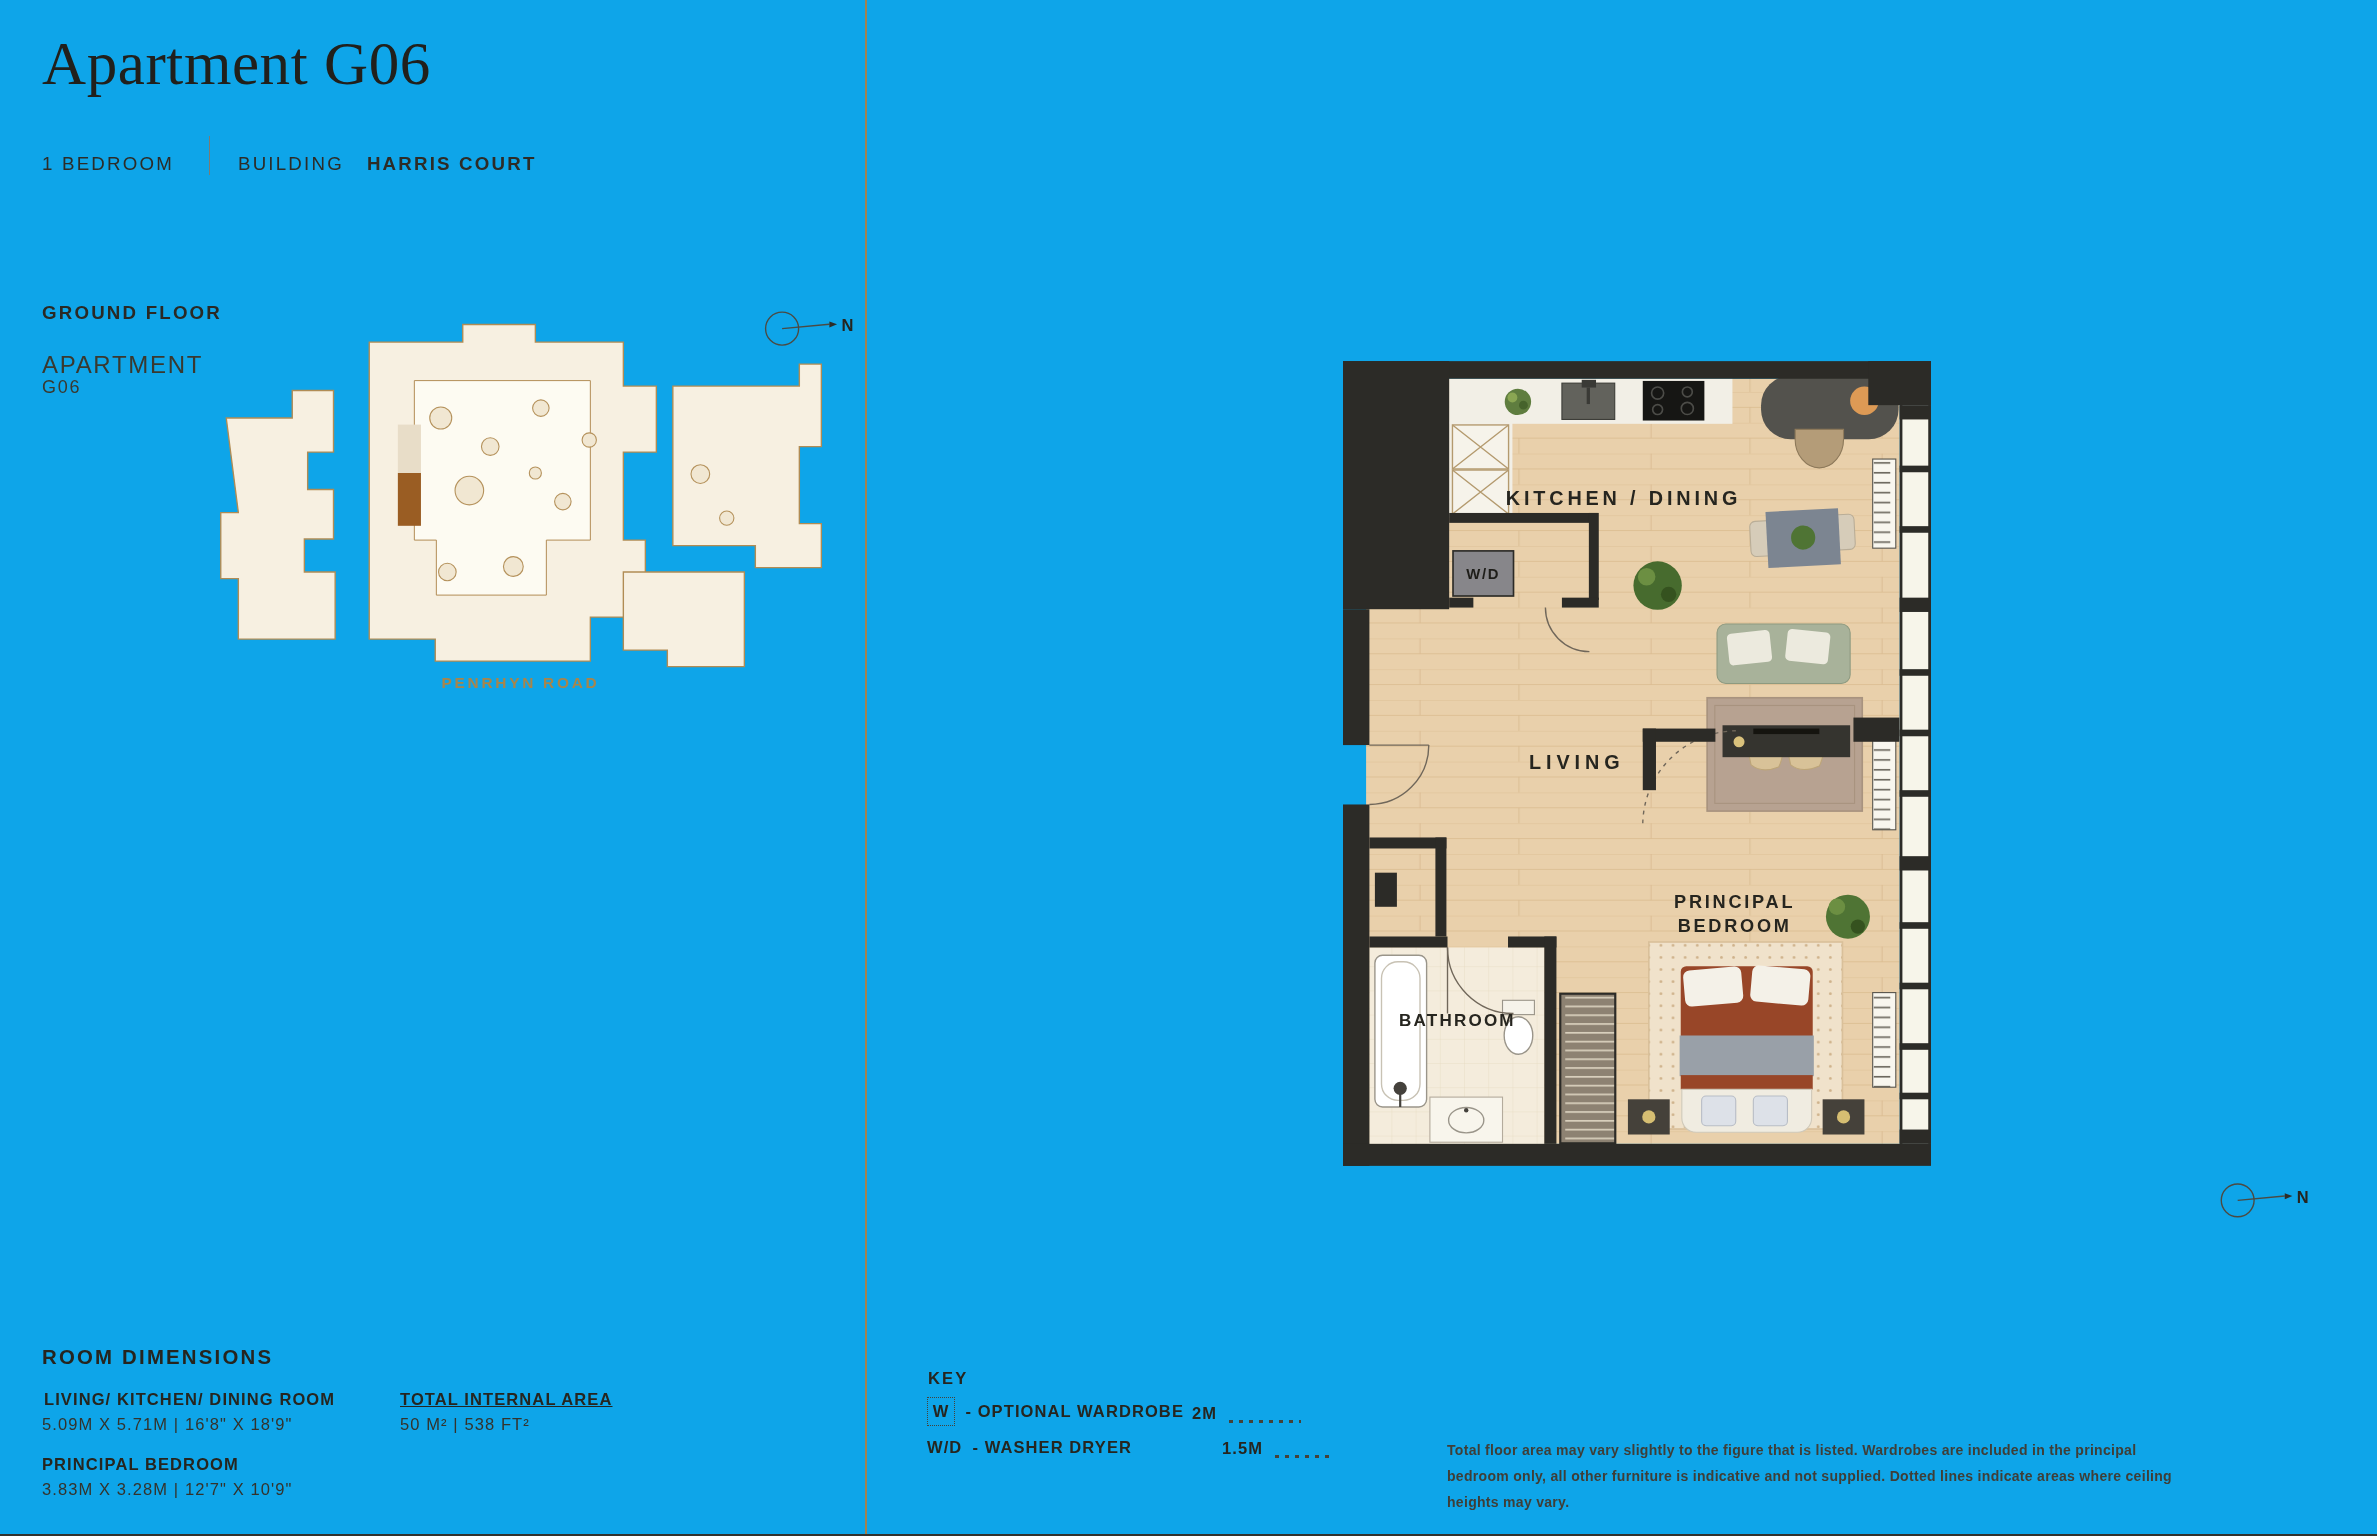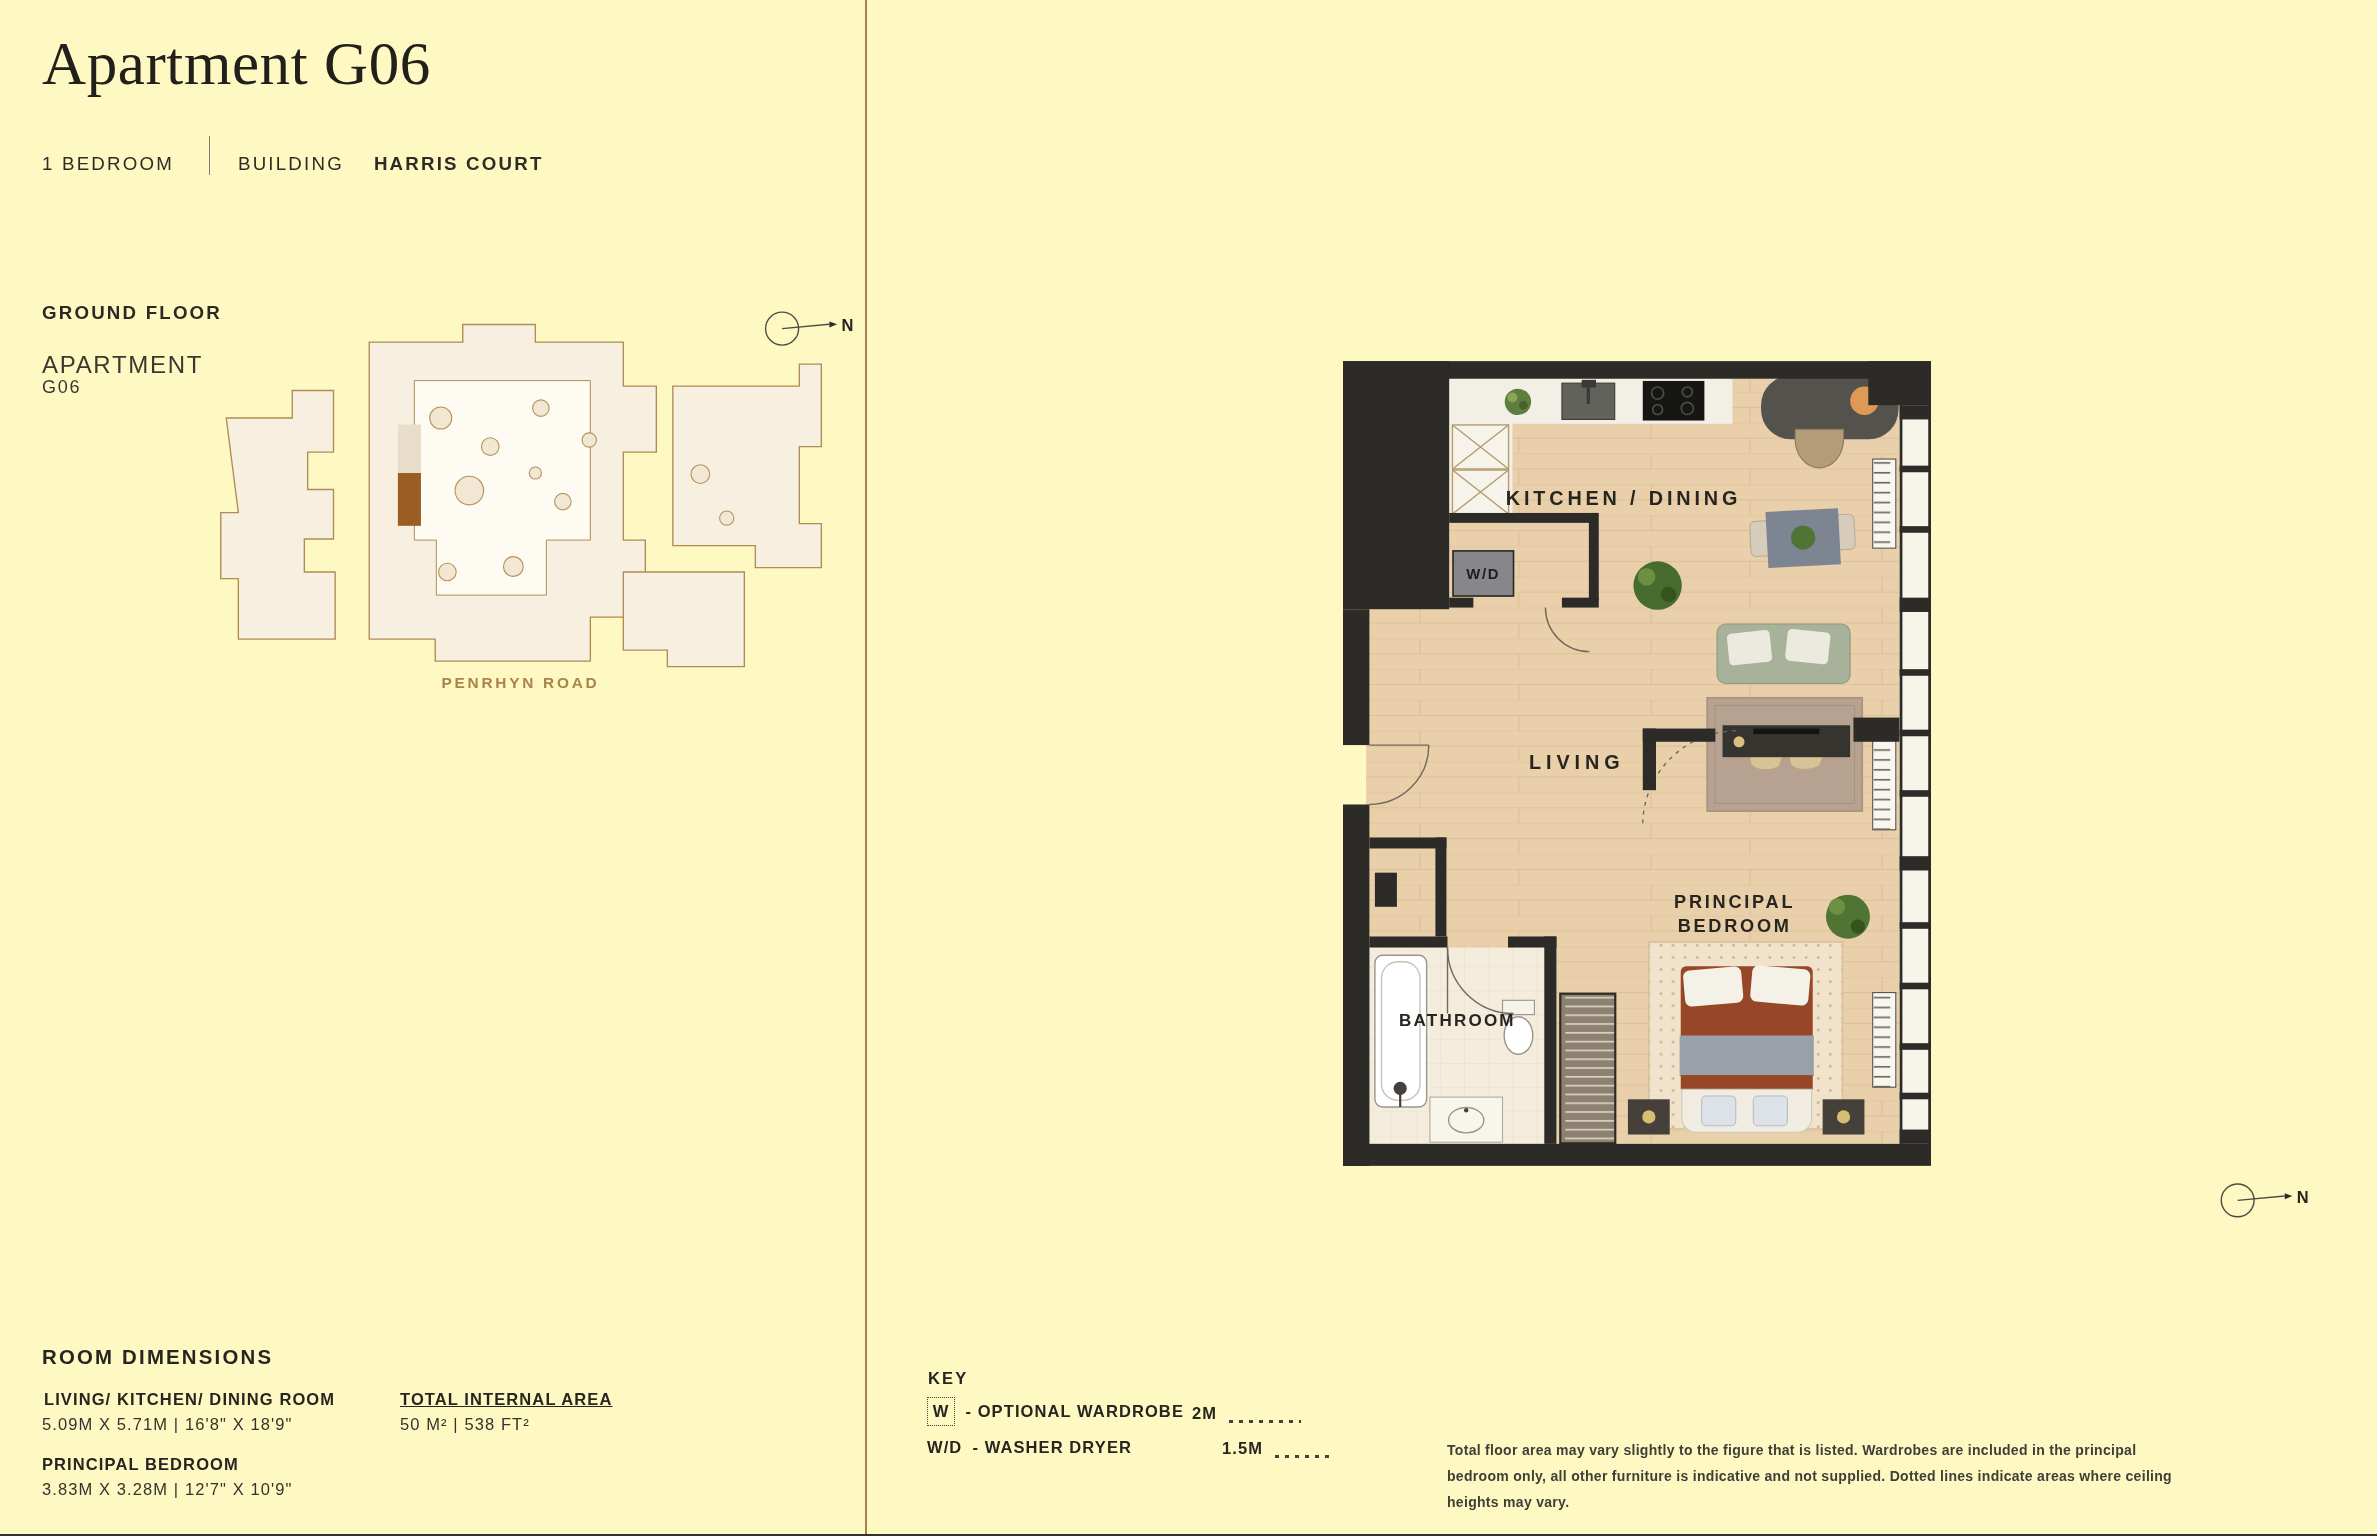--- a/index.html
+++ b/index.html
@@ -1,33 +1,33 @@
 <!DOCTYPE html>
 <html style="font-size:8.8px"><head>
 <meta charset="utf-8">
 <style>
   html,body{margin:0;padding:0;}
   #page{
     position:relative;
     width:2377px;height:1537px;
-    background:#fef9c3;
+    background:#0ea5e9;
     font-family:"Liberation Sans", sans-serif;
     color:#2d2c27;
     overflow:hidden;
     border-bottom:3.3px solid #33322d;
     box-sizing:border-box;
   }
   .abs{position:absolute;}
   #divider{left:865px;top:0;width:2.2px;height:1537px;background:#a3824e;}
   
   #title{left:42px;top:29px;font-family:"Liberation Serif", serif;font-size:61px;font-weight:500;color:#21201c;letter-spacing:0.6px;}
   #subtitle-row{left:42px;top:144px;height:39px;font-size:18.7px;letter-spacing:2.2px;color:#2d2c27;display:flex;align-items:center;}
   #subtitle-divider{left:209px;top:136px;width:1.1px;height:39px;background:#7d7b72;}
   #building-row{left:238px;top:144px;height:39px;display:flex;align-items:center;font-size:18.7px;letter-spacing:2.2px;}
-  #building-name{font-weight:700;margin-left:30px;letter-spacing:2.2px;}
+  #building-name{font-weight:700;margin-left:23px;letter-spacing:2.2px;}
   
   #ground-floor{left:42px;top:302px;font-size:18.7px;font-weight:700;letter-spacing:2.2px;color:#2a2924;}
   #apartment-line1{left:42px;top:351px;font-size:24px;font-weight:500;letter-spacing:1.7px;color:#3a392f;}
   #apartment-line2{left:42px;top:377px;font-size:18px;font-weight:500;letter-spacing:1.7px;color:#3a392f;}
   
   #room-dim-heading{left:42px;top:1346px;font-size:20.4px;font-weight:700;letter-spacing:2.2px;color:#26251f;}
   .dim-label{font-size:16.5px;font-weight:700;letter-spacing:1.1px;color:#26251f;}
   .dim-value{font-size:16.5px;font-weight:400;letter-spacing:1.1px;color:#34332c;}
   #dim1-label{left:44px;top:1390px;}
   #dim1-value{left:42px;top:1415px;}

